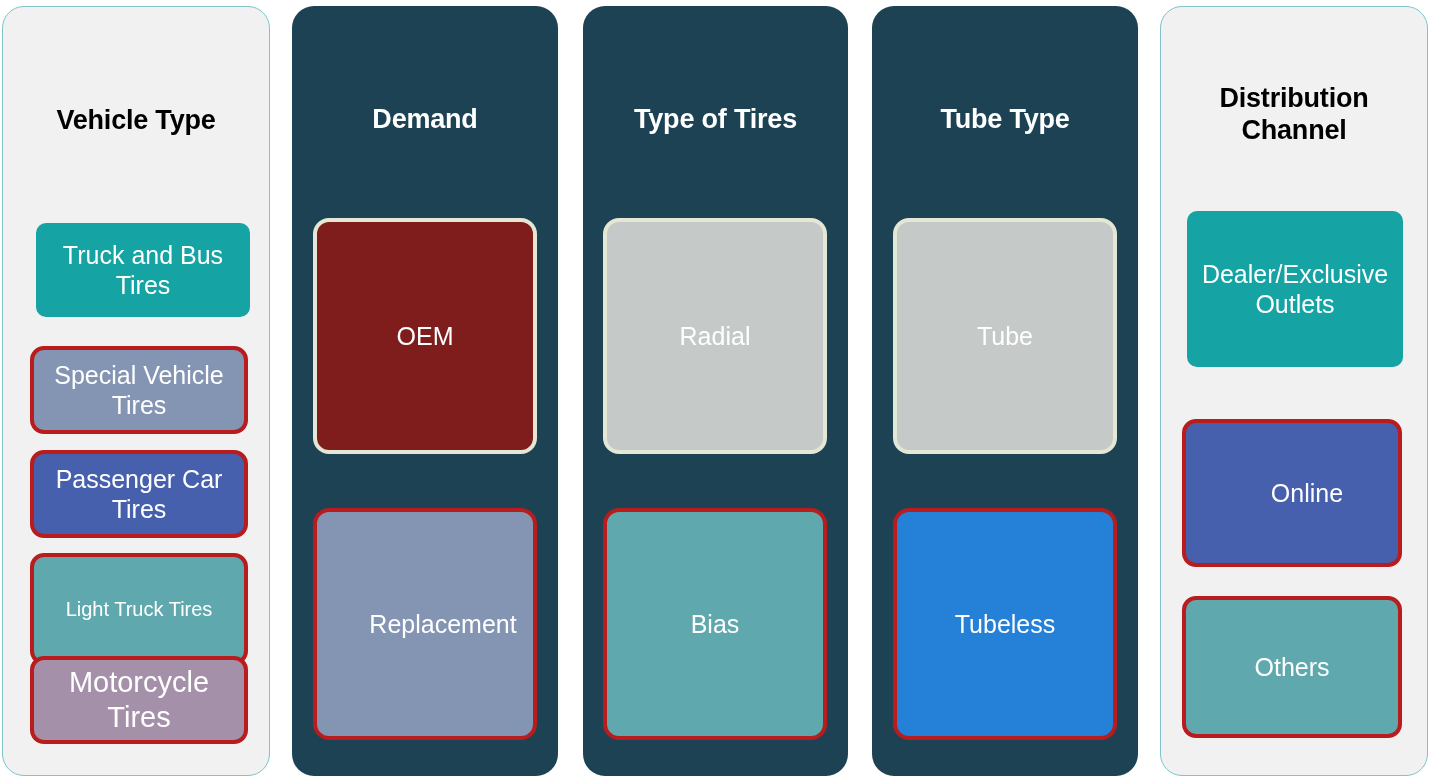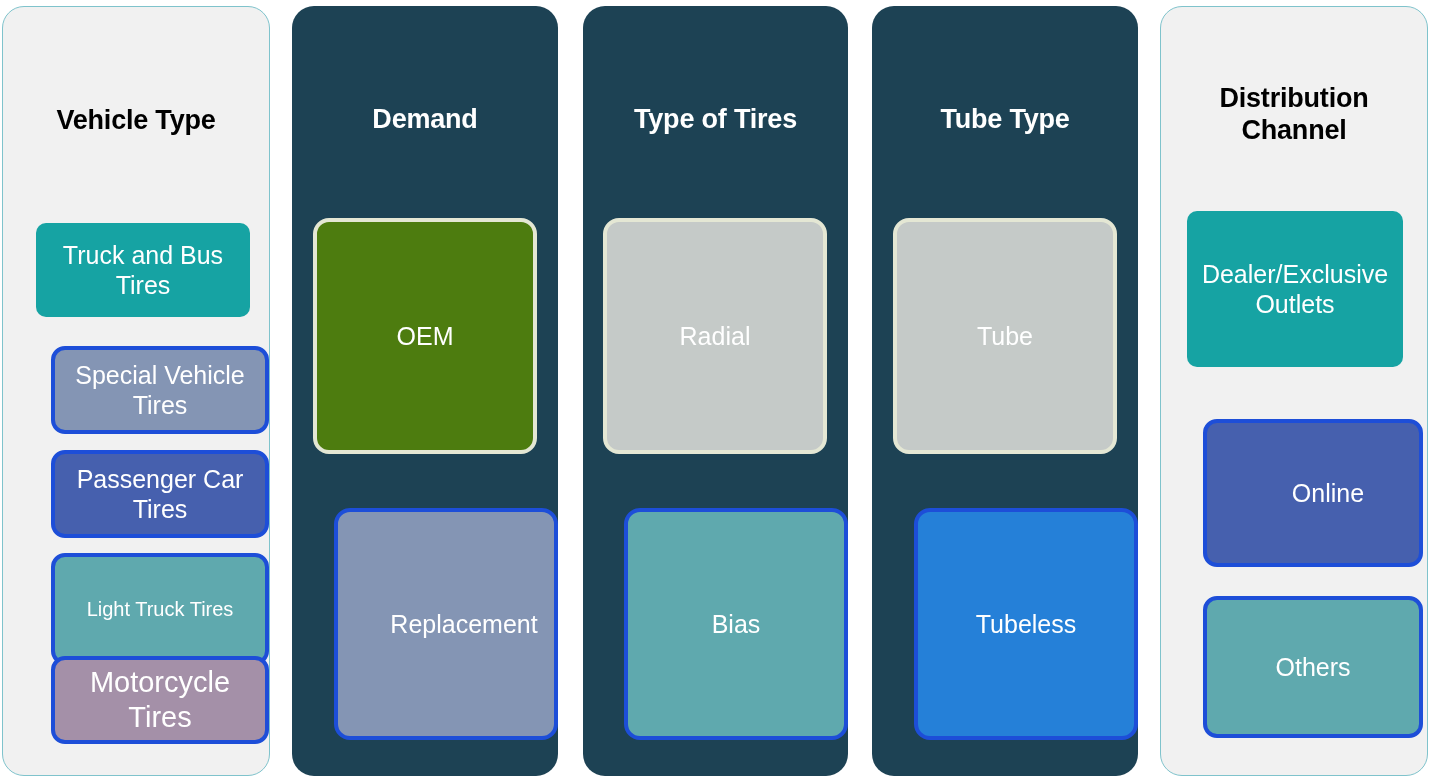--- a/index.html
+++ b/index.html
@@ -65,23 +65,22 @@
     align-items: center;
     justify-content: center;
     text-align: center;
     color: #ffffff;
     line-height: 1.2;
     border-radius: 10px;
     padding: 4px 8px;
     white-space: pre-line;
   }
   .item.outlined-white {
-    border: 4px solid #1d4ed8;
+    border: 4px solid #b91c1c;
     border-radius: 14px;
-    margin-left: 21px;
   }
   .item.outlined-cream {
     border: 4px solid #e4e7d4;
     border-radius: 14px;
   }
   .item.big {
     border-radius: 16px;
   }
 
   
@@ -123,21 +122,21 @@
     <div class="item" id="vt-0" style="background-color: rgb(22, 163, 163);">Truck and Bus Tires</div>
     <div class="item outlined-white" id="vt-1" style="background-color: rgb(132, 149, 180);">Special Vehicle Tires</div>
     <div class="item outlined-white" id="vt-2" style="background-color: rgb(70, 96, 174);">Passenger Car Tires</div>
     <div class="item outlined-white" id="vt-3" style="background-color: rgb(95, 169, 174);">Light Truck Tires</div>
     <div class="item outlined-white" id="vt-4" style="background-color: rgb(164, 144, 168);">Motorcycle Tires</div>
   </div>
 
   <div class="column dark" id="col-demand">
     <div class="column-title title-pos-2">Demand</div>
 
-    <div class="item outlined-cream big" id="dm-0" style="background-color: #4d7c0f;">OEM</div>
+    <div class="item outlined-cream big" id="dm-0" style="background-color: #7f1d1d;">OEM</div>
     <div class="item outlined-white big" id="dm-1" style="background-color: rgb(132, 149, 180); padding-left: 44px;">Replacement</div>
   </div>
 
   <div class="column dark" id="col-type-of-tires">
     <div class="column-title title-pos-2">Type of Tires</div>
 
     <div class="item outlined-cream big" id="tt-0" style="background-color: rgb(197, 202, 200);">Radial</div>
     <div class="item outlined-white big" id="tt-1" style="background-color: rgb(95, 169, 174);">Bias</div>
   </div>
 

